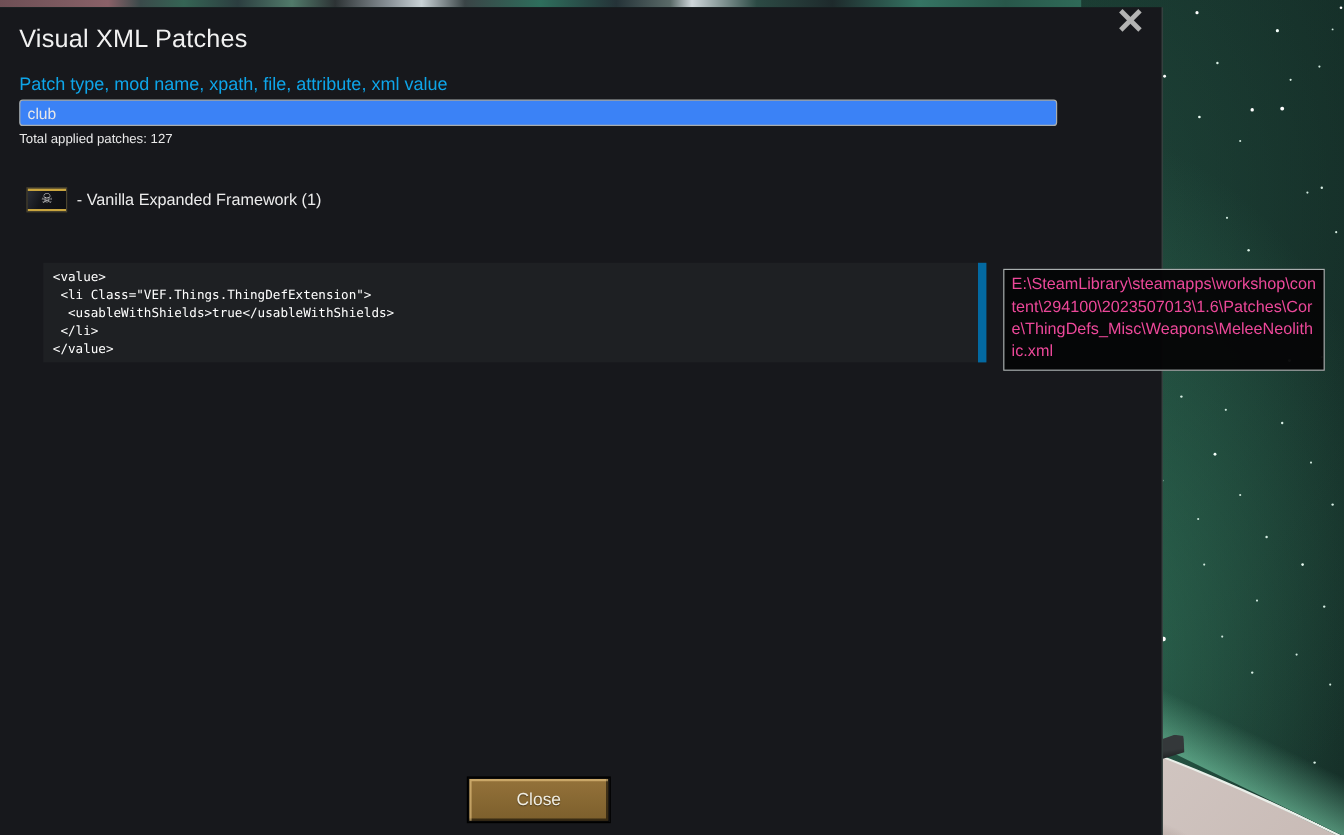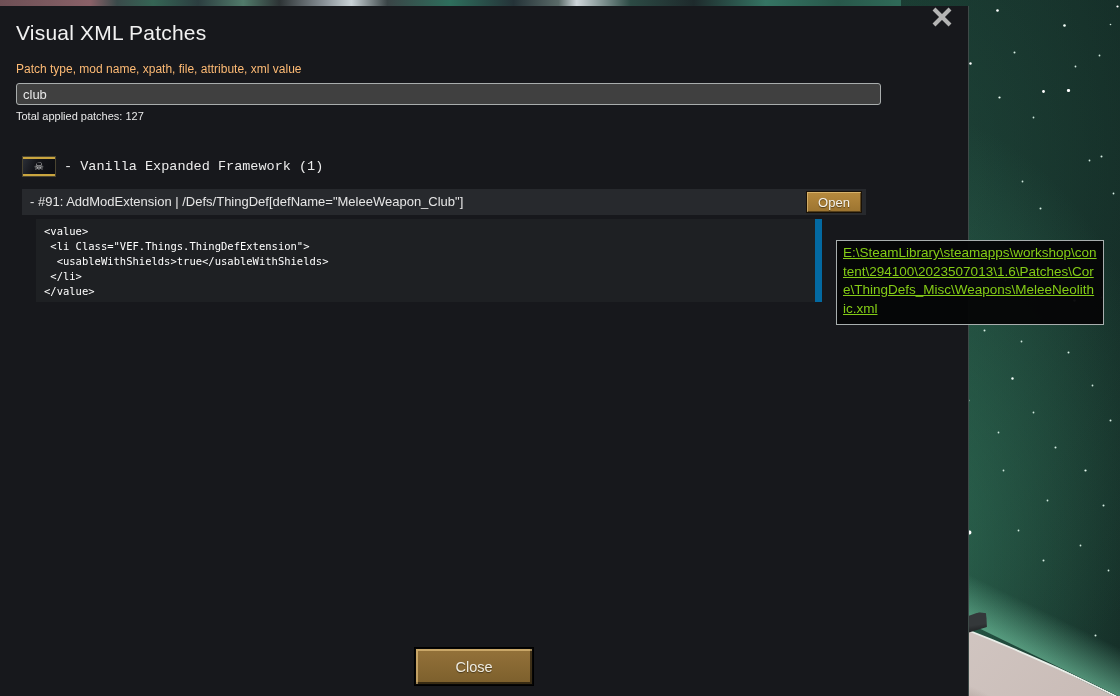--- a/index.html
+++ b/index.html
@@ -89,25 +89,25 @@
   .close-x {
     position: absolute; right: 13px; top: -2px; width: 26px; height: 26px;
     cursor: pointer; color: #b4b4b4;
   }
   .page-title {
     position: absolute; left: 16px; top: 15px;
     font-size: 21px; color: #f1f1f1; letter-spacing: 0.2px;
   }
   .filter-label {
     position: absolute; left: 16px; top: 56px;
-    font-size: 12px; color: #fdba74;
+    font-size: 15px; color: #0ea5e9;
   }
   .search-input {
     position: absolute; left: 16px; top: 77px; width: 865px; height: 22px;
-    background: #404040; border: 1px solid #a9adad; border-radius: 3px;
+    background: #3b82f6; border: 1px solid #a9adad; border-radius: 3px;
     color: #e8e8e8; font-size: 13px; padding: 0 6px;
     font-family: "Liberation Sans", sans-serif; outline: none;
   }
   .total-label {
     position: absolute; left: 16px; top: 104px;
     font-size: 11px; color: #e9e9e9;
   }
 
   .mod-row {
     position: absolute; left: 22px; top: 149px; height: 22px;
@@ -116,21 +116,21 @@
   .mod-icon {
     width: 34px; height: 21px; position: relative;
     background:
       linear-gradient(180deg, #c9a53f 0 2px, transparent 2px),
       linear-gradient(0deg, #c9a53f 0 2px, transparent 2px),
       linear-gradient(115deg, #2c3038 0%, #14151a 40%, #0d0e12 100%);
     border: 1px solid #4a4430;
     display: flex; align-items: center; justify-content: center;
     color: #d8d8d8; font-size: 11px; line-height: 1;
   }
-  .mod-label { font-size: 13.5px; color: #ececec; font-family: Liberation Mono, monospace; }
+  .mod-label { font-size: 13.5px; color: #ececec; }
 
   .patch-row {
     position: absolute; left: 22px; top: 183px; width: 844px; height: 26px;
     background: #27292d; cursor: pointer;
   }
   .patch-header-text {
     position: absolute; left: 8px; top: 5px;
     font-size: 13px; color: #e6e6e6; white-space: nowrap;
   }
   .open-btn {
@@ -144,34 +144,34 @@
 
   .code-block {
     position: absolute; left: 36px; top: 213px; width: 786px; height: 83px;
     background: #1e2023; border-right: 7px solid #0369a1;
     color: #ffffff; font-family: "DejaVu Sans Mono", monospace;
     font-size: 10.5px; line-height: 15px; padding: 5px 8px;
     white-space: pre; overflow: hidden;
   }
 
   .tooltip {
-    position: absolute; left: 836px; top: 240px; width: 268px;
+    position: absolute; left: 836px; top: 224px; width: 268px;
     background: rgba(5,5,6,0.96); border: 1px solid #a8aeae;
-    color: #84cc16; font-size: 13.5px; line-height: 1.38;
-    padding: 3px 6px 5px 6px; word-break: break-all; z-index: 10; text-decoration: underline;
+    color: #ec4899; font-size: 13.5px; line-height: 1.38;
+    padding: 3px 6px 5px 6px; word-break: break-all; z-index: 10;
   }
 
   .close-btn {
     position: absolute; left: 390px; top: 642px; width: 118px; height: 37px;
     background: linear-gradient(180deg, #94723a, #7c5f2c);
     border: 1px solid #060606;
     box-shadow: inset 2px 2px 0 rgba(255,220,150,0.50), inset -2px -2px 0 rgba(0,0,0,0.55),
                 0 0 0 1px #000;
     color: #f0ede2; font-size: 14.5px; font-family: "Liberation Sans", sans-serif;
-    cursor: pointer; text-shadow: 0 1px 1px rgba(0,0,0,0.45); margin-left: 25px;
+    cursor: pointer; text-shadow: 0 1px 1px rgba(0,0,0,0.45);
   }
 </style>
 </head>
 <body>
 
 <div class="space">
   <div class="stars"></div>
   <div class="planet">
     <div class="planet-glow"></div>
   </div>
@@ -196,24 +196,20 @@
 
   <input class="search-input" type="text" value="club" style="">
 
   <div class="total-label">Total applied patches: 127</div>
 
   <div class="mod-row">
     <div class="mod-icon">☠</div>
     <div class="mod-label">- Vanilla Expanded Framework (1)</div>
   </div>
 
-  <div class="patch-row">
-    <span class="patch-header-text">- #91: AddModExtension | /Defs/ThingDef[defName="MeleeWeapon_Club"]</span>
-    <button class="open-btn">Open</button>
-  </div>
 
   <div class="code-block">&lt;value&gt;
  &lt;li Class="VEF.Things.ThingDefExtension"&gt;
   &lt;usableWithShields&gt;true&lt;/usableWithShields&gt;
  &lt;/li&gt;
 &lt;/value&gt;</div>
 
   <button class="close-btn">Close</button>
 
 </div>

